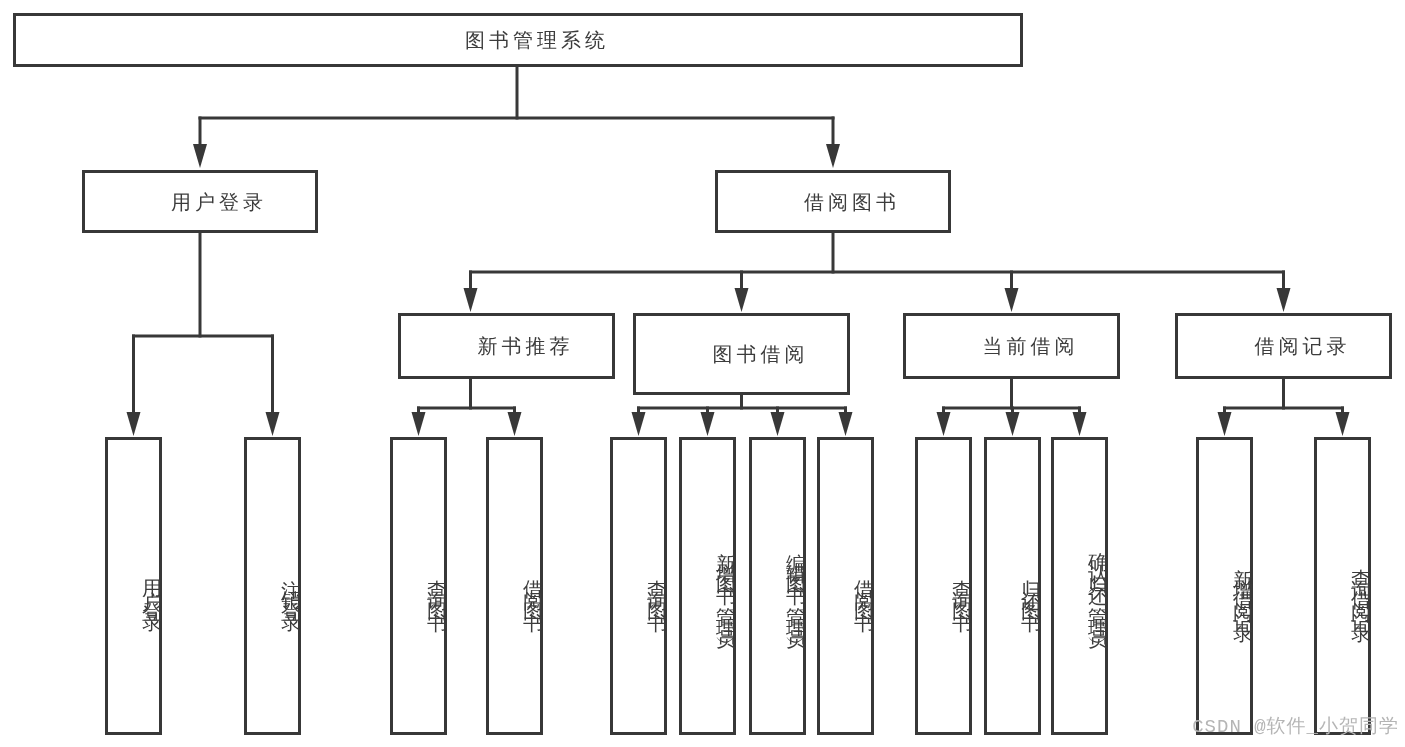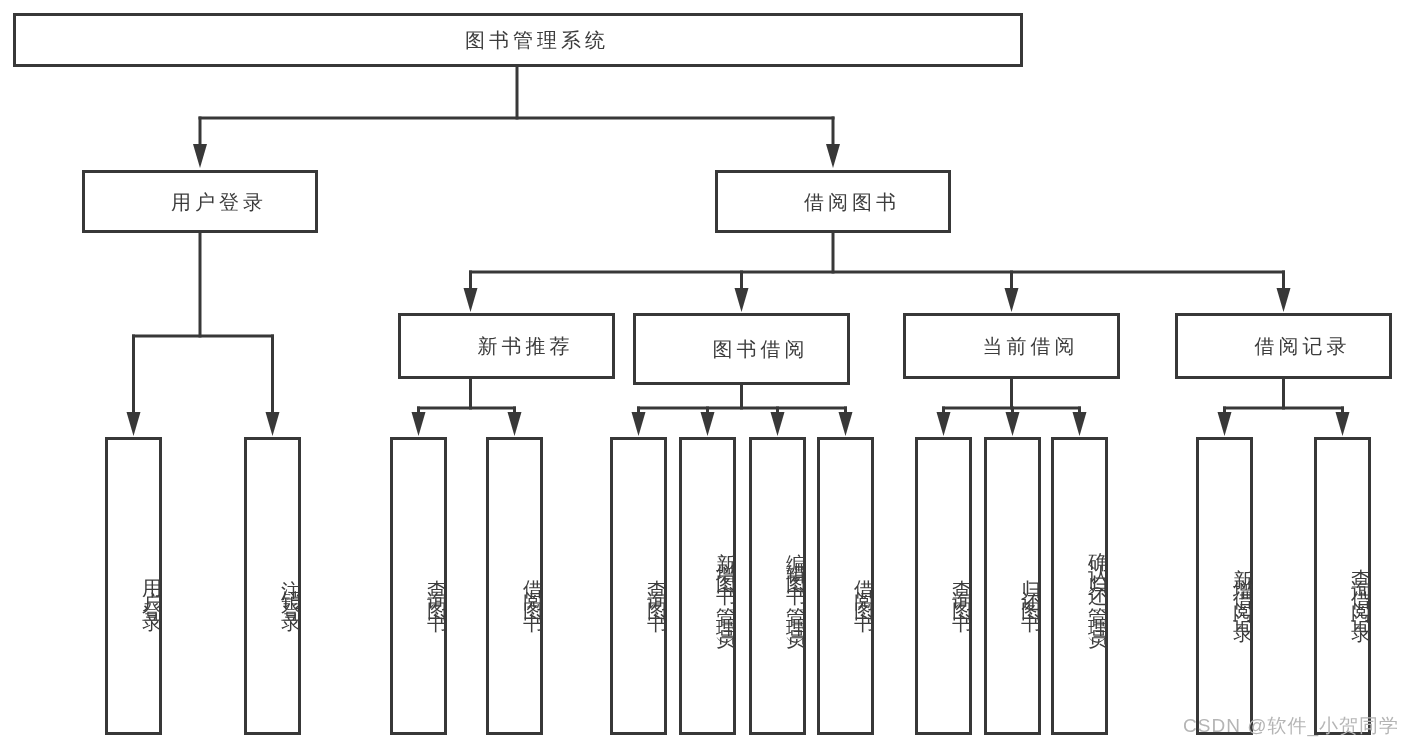--- a/index.html
+++ b/index.html
@@ -60,20 +60,21 @@
   }
   .watermark {
     position: absolute;
     right: 6px;
     bottom: 8px;
     font-size: 19px;
     letter-spacing: 1px;
     color: var(--watermark);
     z-index: 10;
     white-space: nowrap;
+    font-family: Liberation Mono, monospace;
   }
 </style>
 </head>
 <body>
 
 <div class="canvas">
 
   <svg class="connectors" viewBox="0 0 1405 747" xmlns="http://www.w3.org/2000/svg">
 
     <line x1="517" y1="67" x2="517" y2="118"></line>
@@ -135,21 +136,21 @@
     <line x1="1342.5" y1="408" x2="1342.5" y2="414"></line>
     <polygon points="1335.5,412 1349.5,412 1342.5,436"></polygon>
   </svg>
 
   <div class="node hbox" style="left:13px; top:13px; width:1010px; height:54px;">图书管理系统</div>
 
   <div class="node hbox" style="left:82px; top:170px; width:236px; height:63px;">用户登录</div>
   <div class="node hbox" style="left:715px; top:170px; width:236px; height:63px;">借阅图书</div>
 
   <div class="node hbox" style="left:362px; top:313px; width:217px; height:66px;margin-left:36px;">新书推荐</div>
-  <div class="node hbox" style="left:633px; top:313px; width:217px; height:72px;">图书借阅</div>
+  <div class="node hbox" style="left:633px; top:313px; width:217px; height:82px;">图书借阅</div>
   <div class="node hbox" style="left:1175px; top:313px; width:217px; height:66px;">借阅记录</div>
   <div class="node hbox" style="left:903px; top:313px; width:217px; height:66px;">当前借阅</div>
 
   <div class="node vbox" style="left:105px; top:437px; width:57px; height:298px;">用户登录</div>
   <div class="node vbox" style="left:244px; top:437px; width:57px; height:298px;">注销登录</div>
 
   <div class="node vbox" style="left:390px; top:437px; width:57px; height:298px;">查询图书</div>
   <div class="node vbox" style="left:486px; top:437px; width:57px; height:298px;">借阅图书</div>
 
   <div class="node vbox" style="left:610px; top:437px; width:57px; height:298px;">查询图书</div>

